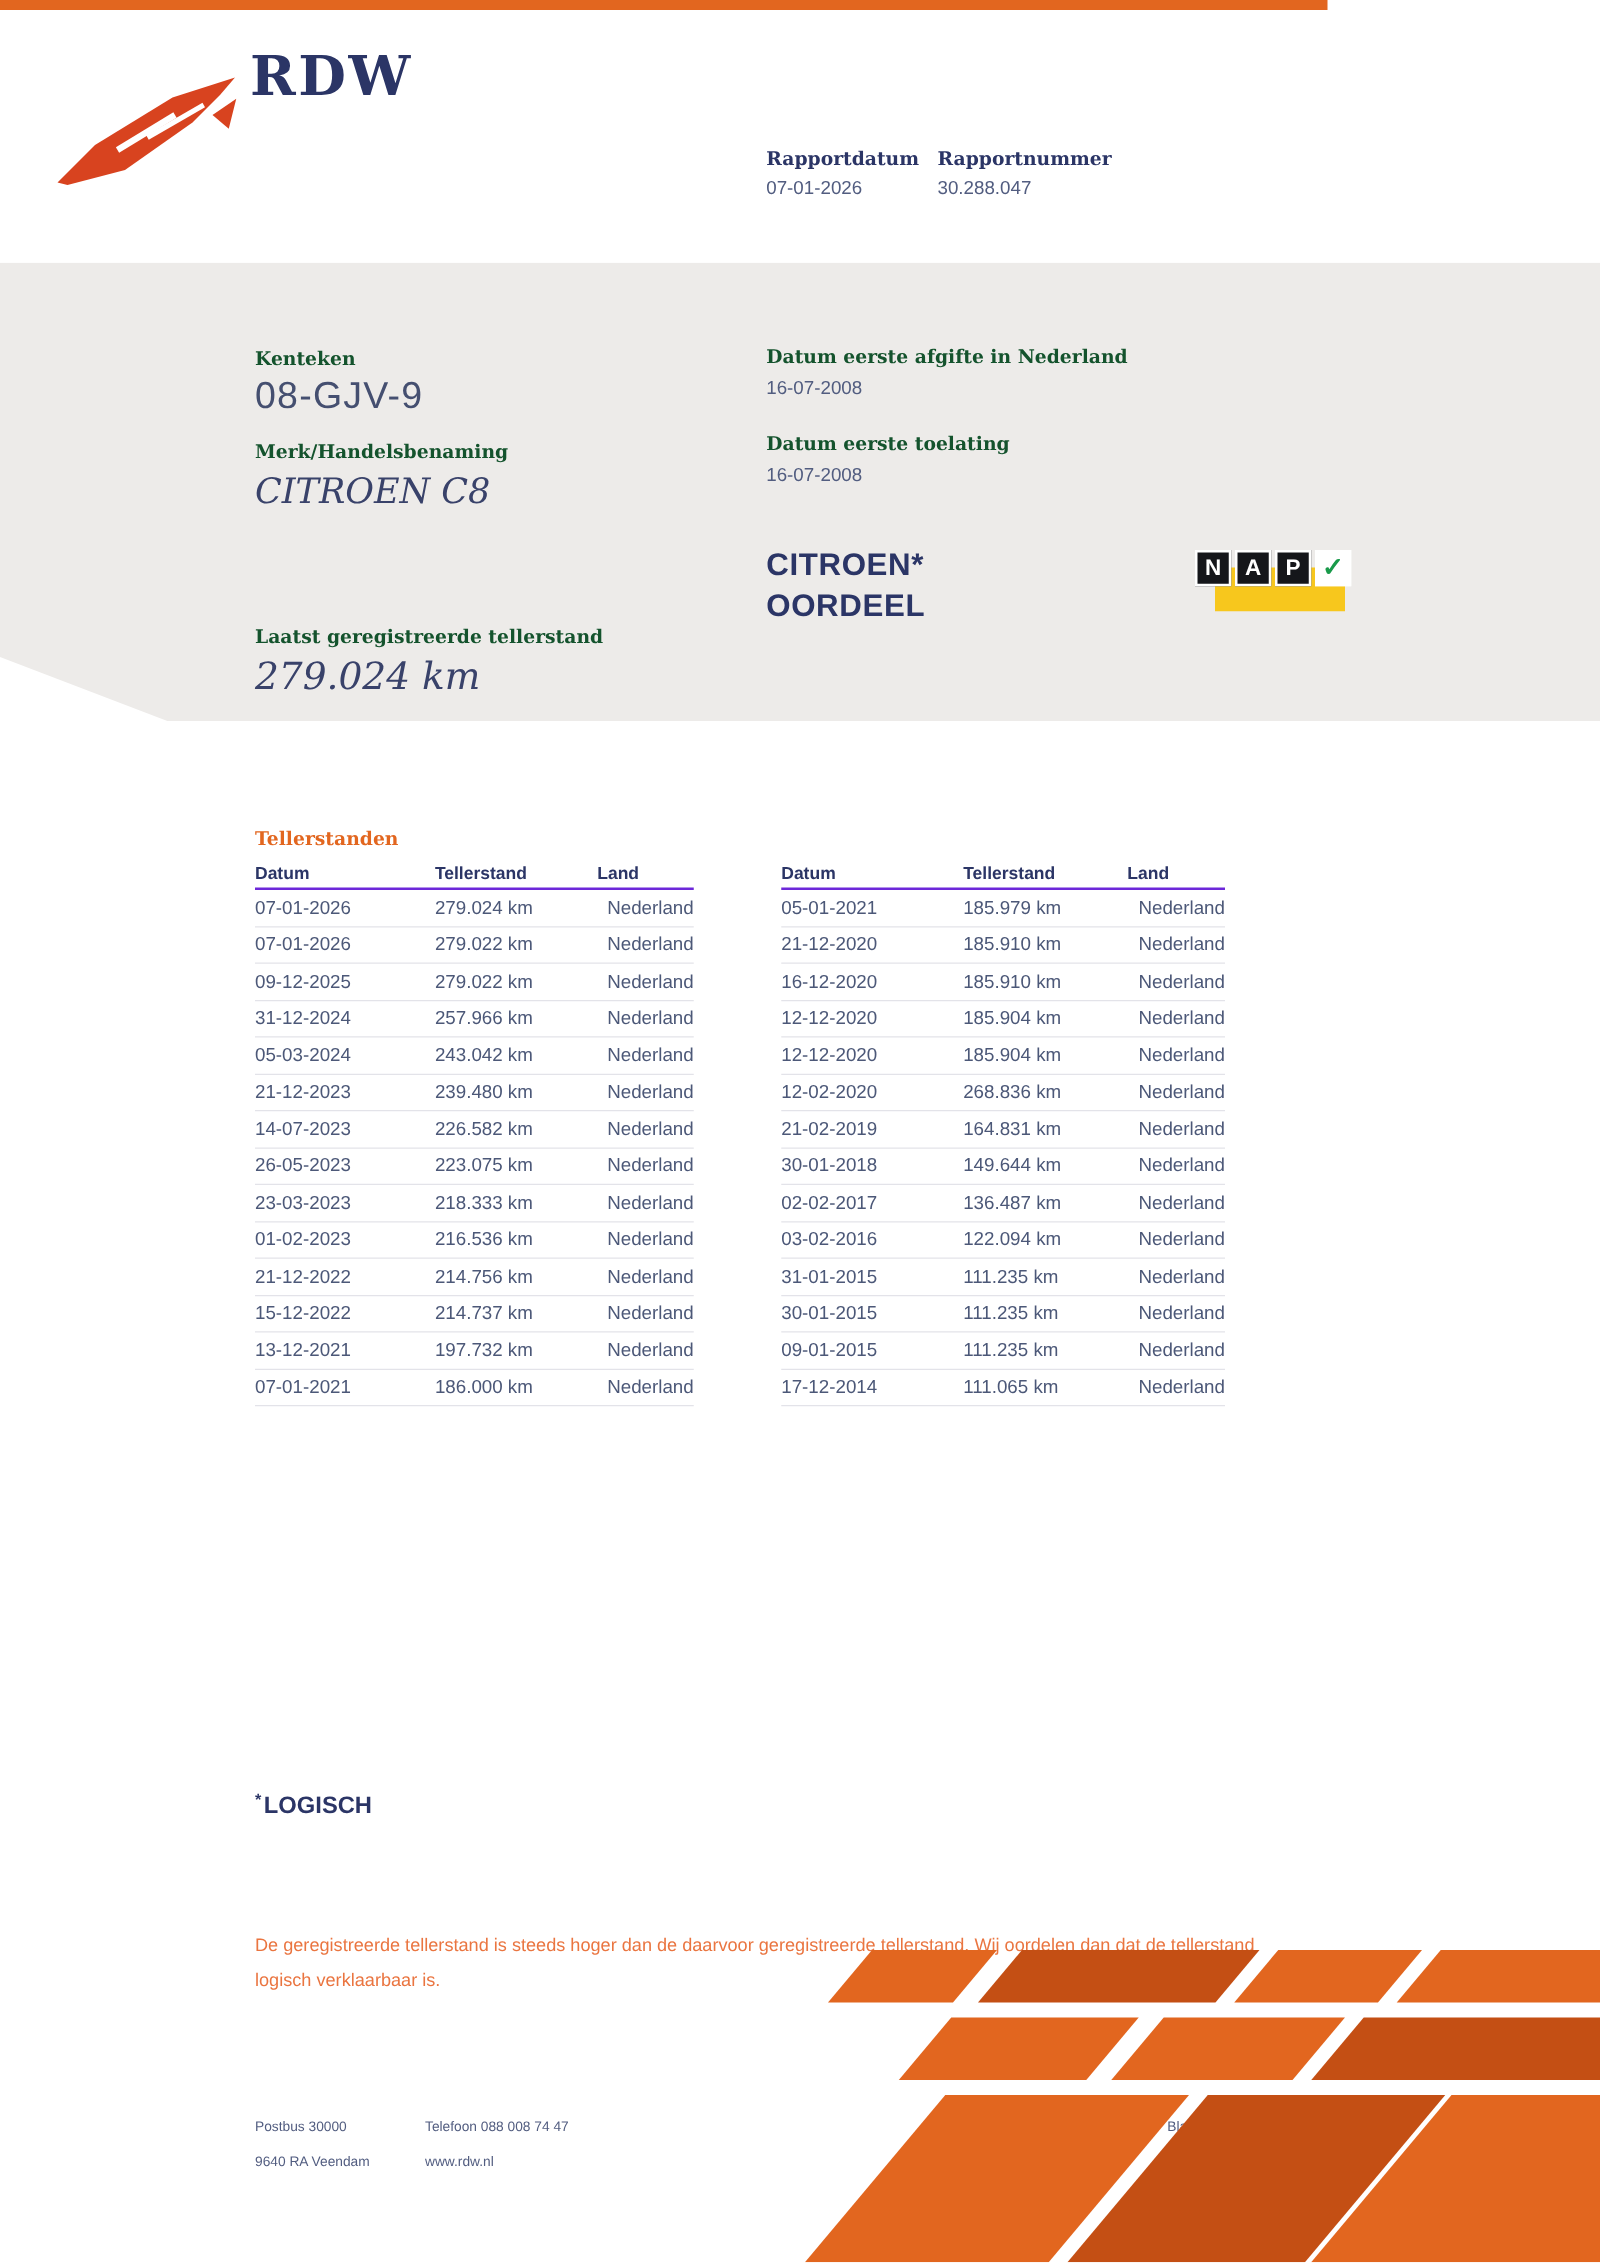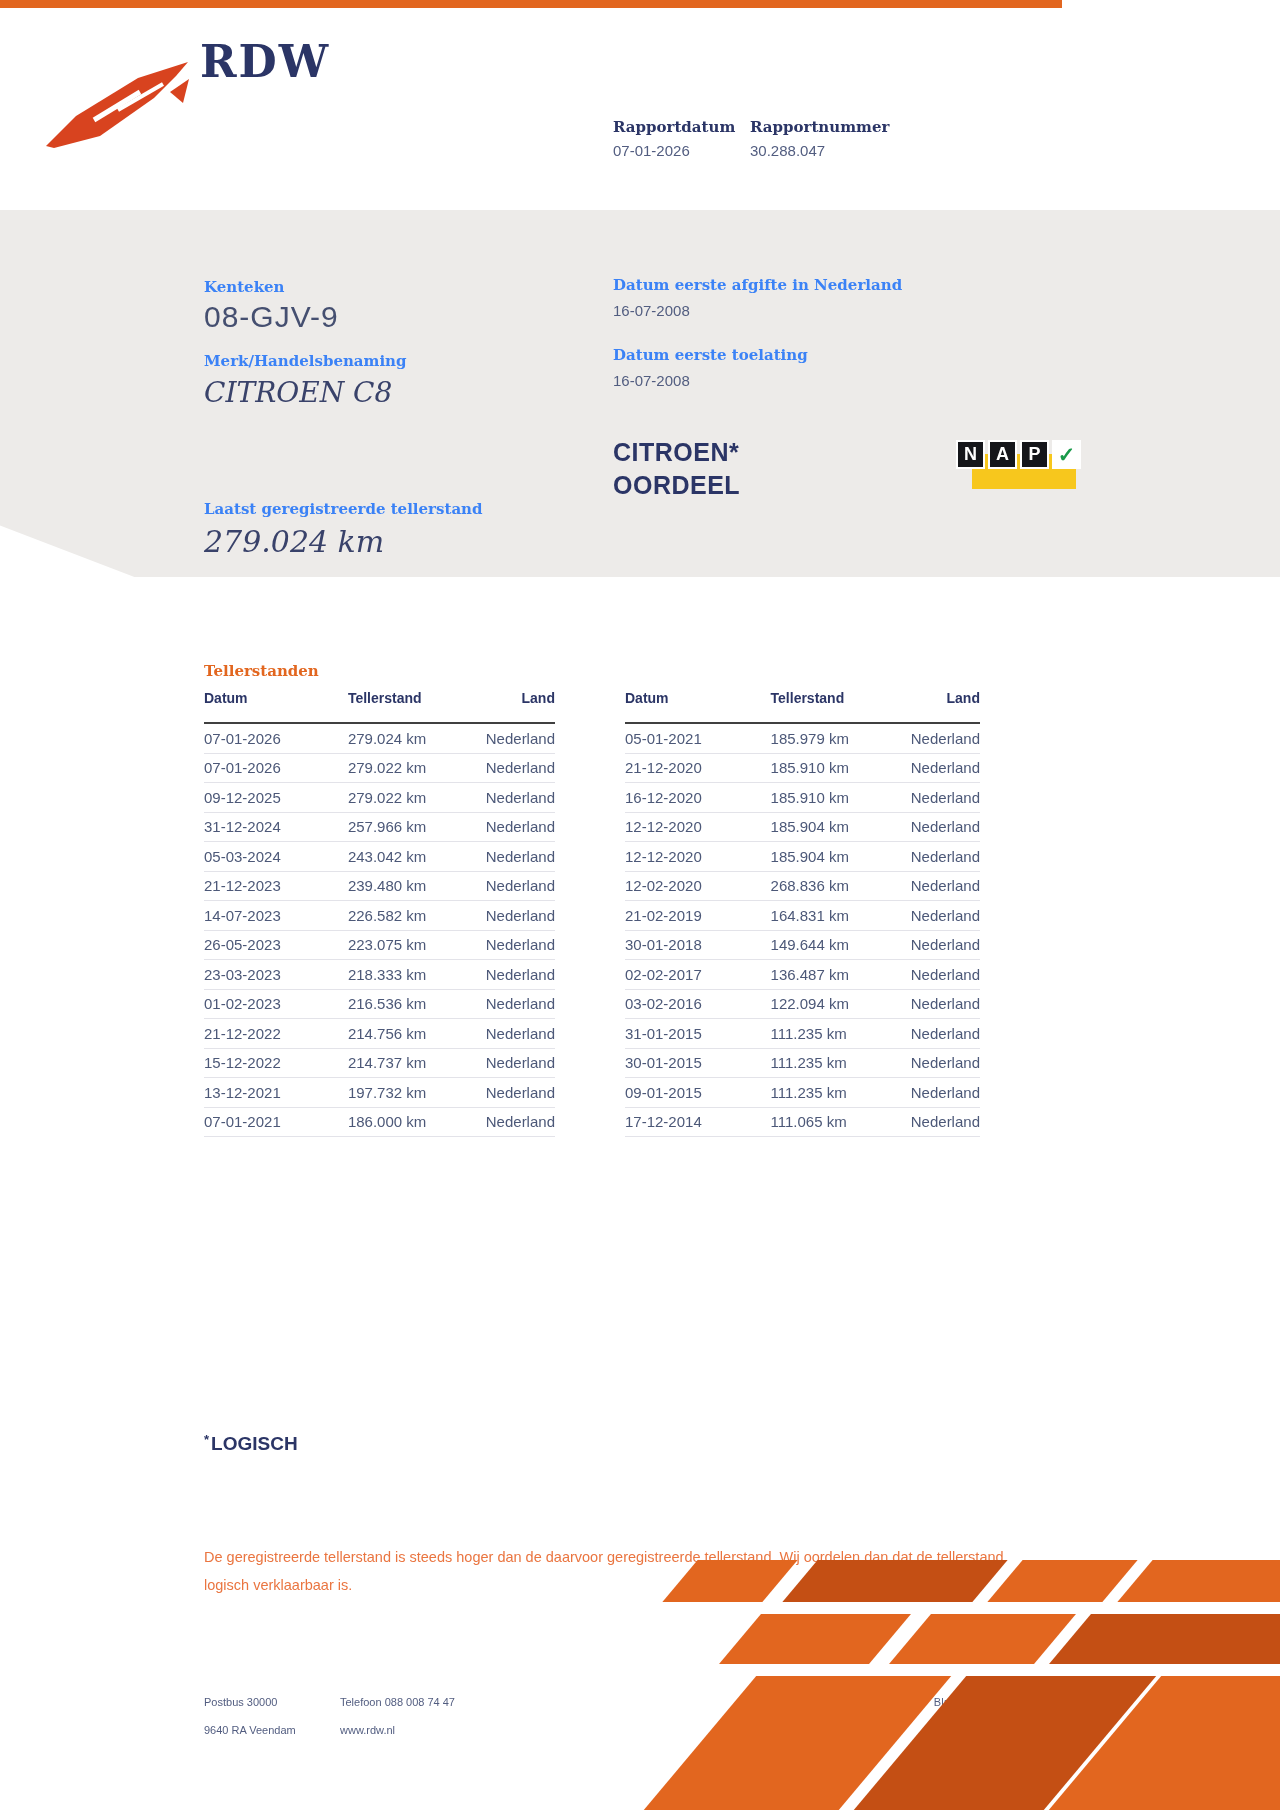--- a/index.html
+++ b/index.html
@@ -30,21 +30,21 @@
   }
   .meta-value { font-size:15px; color:#525d80; }
 
   
   .panel {
     position:absolute; left:0; top:210px; width:1280px; height:367px;
     background:#edebe9;
     clip-path: polygon(0% 0%, 100% 0%, 100% 100%, 10.5% 100%, 0% 86%);
   }
   .lbl-orange {
-    font-family:"DejaVu Serif", serif; font-weight:700; font-size:15px; color:#3b82f6;
+    font-family:"DejaVu Serif", serif; font-weight:700; font-size:15px; color:#14532d;
   }
   .val-big-sans { font-size:30px; color:#454f70; letter-spacing:1px; }
   .val-big-serif { font-family:"DejaVu Serif", serif; font-size:28px; color:#39426a;font-style:italic; }
   .val-small { font-size:15px; color:#525d80; }
   .oordeel {
     font-weight:700; font-size:25px; line-height:1.3; color:#2b3566; letter-spacing:.5px;
   }
 
   
   .nap { position:absolute; left:956px; top:440px; width:132px; height:52px; }
@@ -60,24 +60,24 @@
   
   .section-title {
     position:absolute; left:204px; top:662px;
     font-family:"DejaVu Serif", serif; font-weight:700; font-size:15px; color:#e2661f;
   }
   .ttable { position:absolute; top:690px; }
   .ttable.left  { left:204px; width:351px; }
   .ttable.right { left:625px; width:355px; }
   .thead {
     display:grid; grid-template-columns:41% 37% 22%;
-    border-bottom:2px solid #404040; padding-bottom:16px;
+    border-bottom:2px solid #6d28d9; padding-bottom:4px;
   }
   .thcell { font-weight:700; font-size:14px; color:#2b3566; }
-  .thcell.c2 { text-align:right; }
+  .thcell.c2 { }
   .trow {
     display:grid; grid-template-columns:41% 37% 22%;
     height:29.5px; align-items:center;
     border-bottom:1px solid #e3e3e9;
   }
   .tcell { font-size:15px; color:#4c5878; }
   .tcell.c2 { text-align:right; }
 
   
   .footnote-title {

